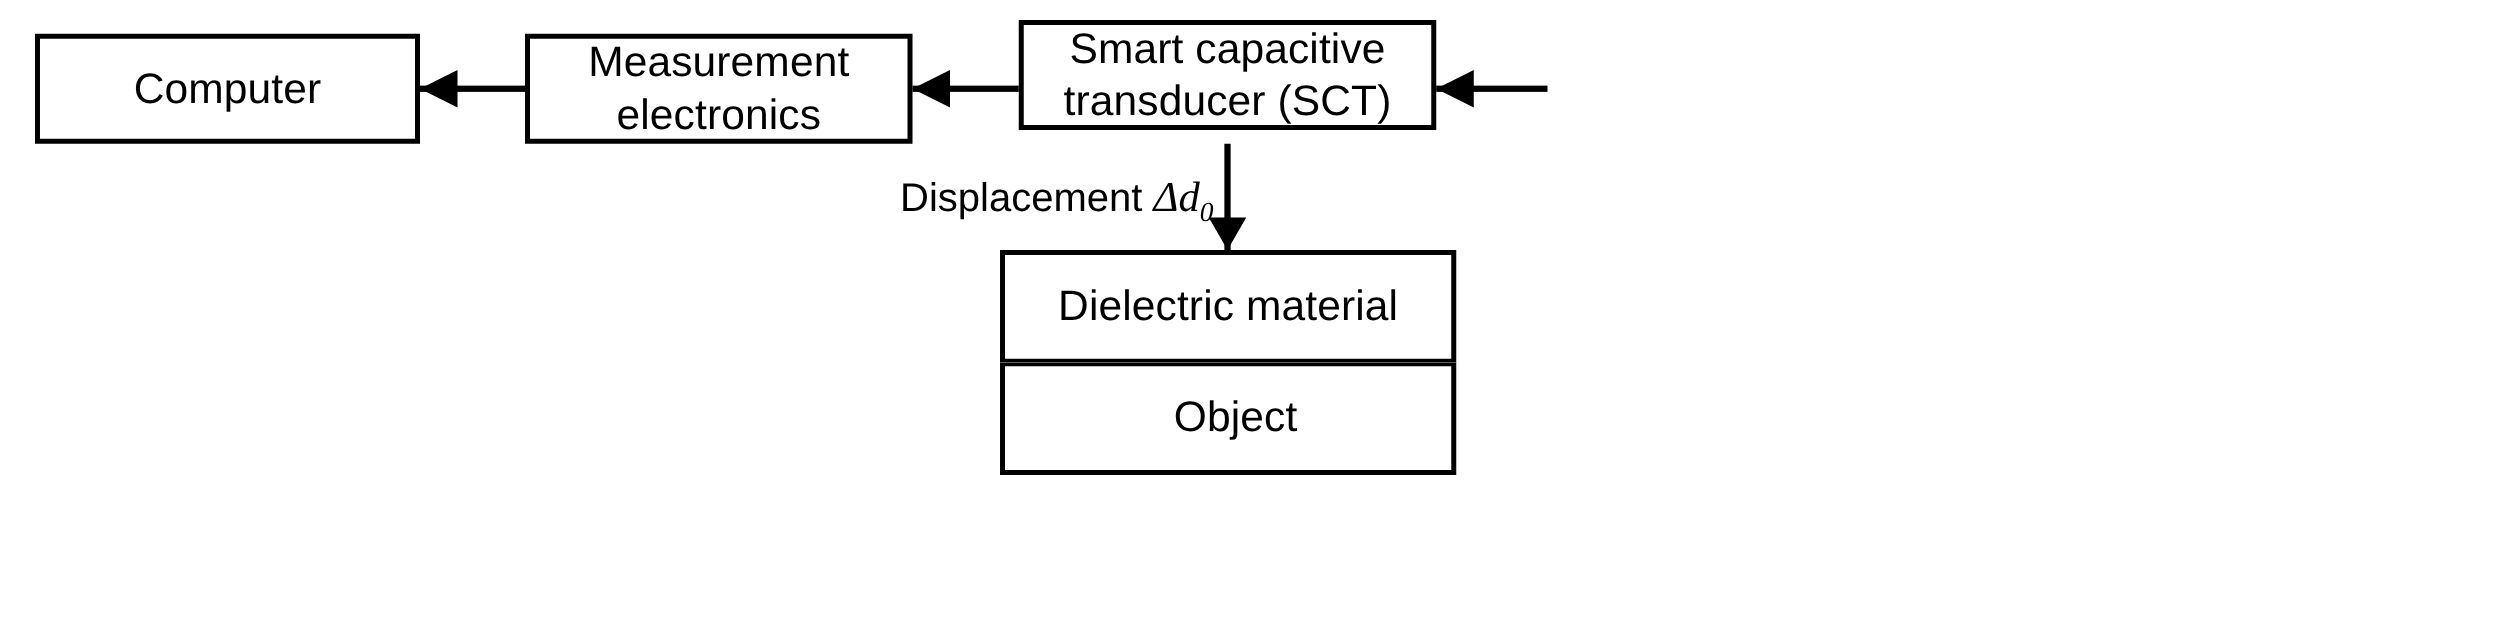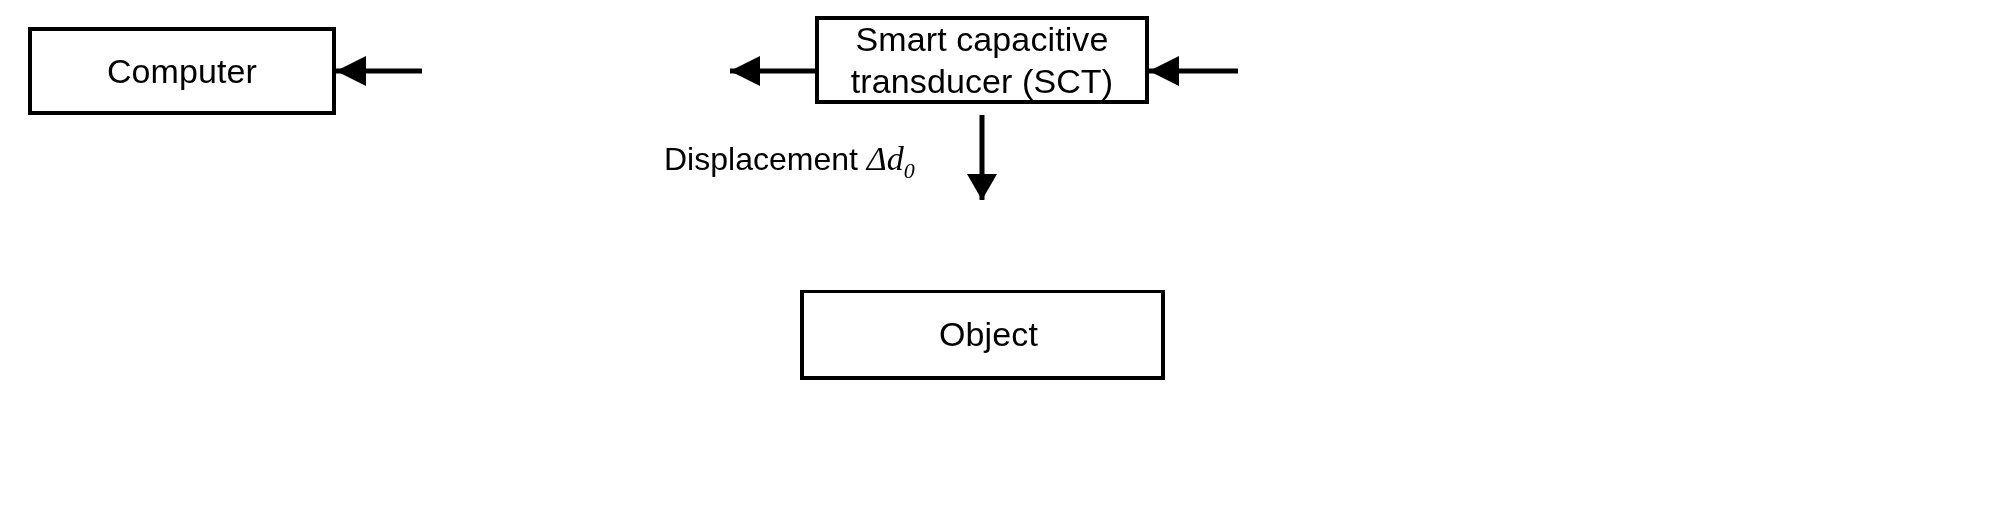--- a/index.html
+++ b/index.html
@@ -112,20 +112,24 @@
 
   <div class="box" style="left:28px; top:27px; width:308px; height:88px;">
     <span class="label">Computer</span>
   </div>
 
   <div class="arrow-h" style="left:336px; top:71px; width:86px;">
     <div class="shaft" style="width:86px;"></div>
     <div class="head" style="left:0;"></div>
   </div>
 
+  <div class="box" style="left:420px; top:27px; width:310px; height:88px;">
+    <span class="label">Measurement
+electronics</span>
+  </div>
 
   <div class="arrow-h" style="left:730px; top:71px; width:86px;">
     <div class="shaft" style="width:86px;"></div>
     <div class="head" style="left:0;"></div>
   </div>
 
   <div class="box" style="left:815px; top:16px; width:334px; height:88px;">
     <span class="label">Smart capacitive
 transducer (SCT)</span>
   </div>
@@ -134,22 +138,25 @@
     <div class="shaft" style="width:89px;"></div>
     <div class="head" style="left:0;"></div>
   </div>
 
 
   <div class="arrow-v" style="left:982px; top:115px; height:85px;">
     <div class="shaft" style="height:85px;"></div>
     <div class="head"></div>
   </div>
 
-  <div class="edge-label" style="left:664px; top:140px;">
+  <div class="edge-label" style="left:720px; top:140px;">
     <span>Displacement</span><span>&nbsp;</span><span class="math"><span>Δd</span><span class="sub">0</span></span>
   </div>
 
+  <div class="box stack-top" style="left:800px; top:200px; width:365px; height:90px;">
+    <span class="label">Dielectric material</span>
+  </div>
 
   <div class="box stack-bottom" style="left:800px; top:290px; width:365px; height:90px;">
     <span class="label">Object</span>
   </div>
 
 </div>
 
 </body></html>

